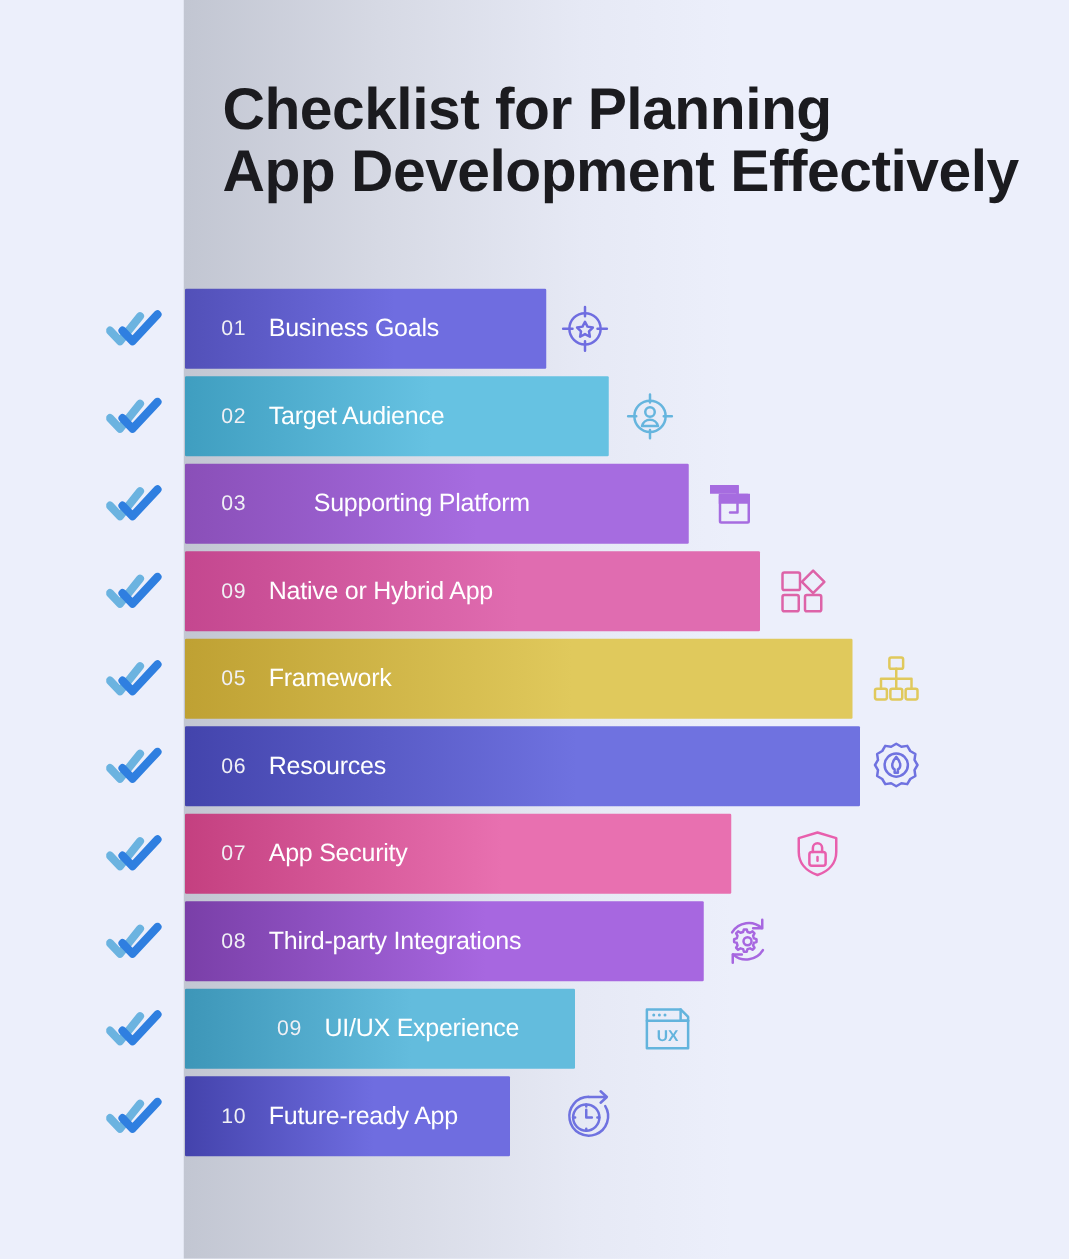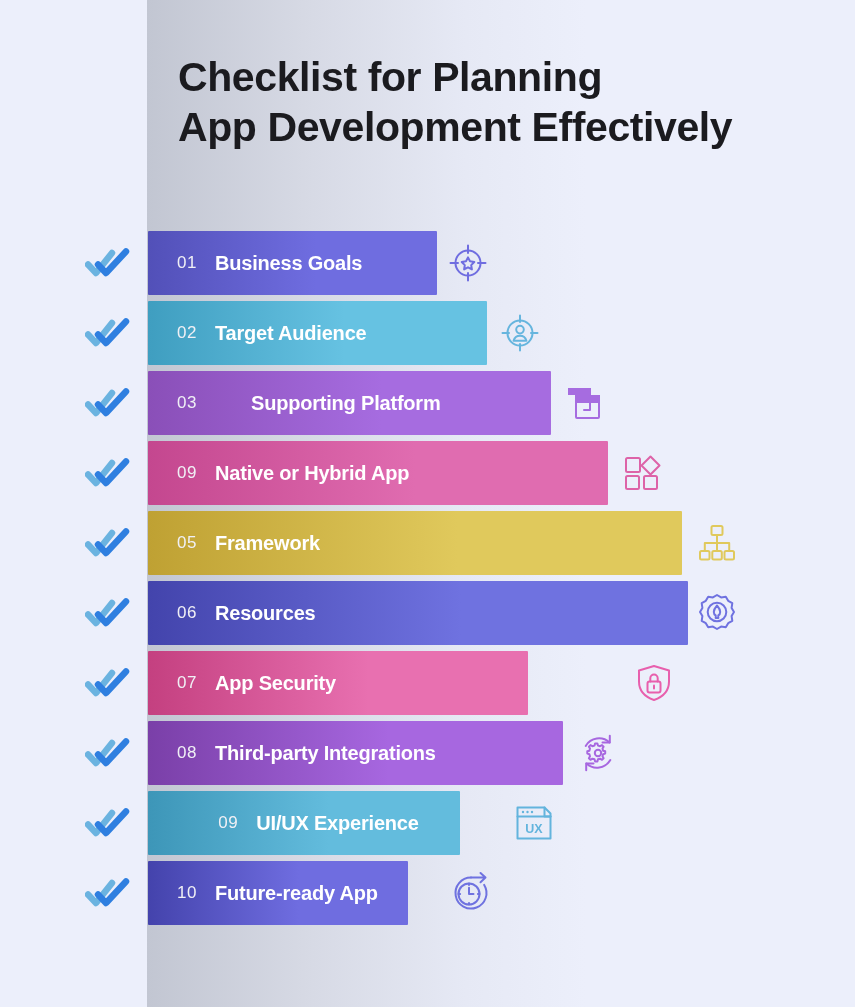--- a/index.html
+++ b/index.html
@@ -16,24 +16,24 @@
   .panel{
     position:absolute;
     left:147px;top:0;
     width:708px;height:1007px;
     background:linear-gradient(to right,#c2c6d2 0%,#d6d9e4 22%,#e6e9f5 45%,#eceffb 62%,#eceffb 100%);
   }
 
   
   .title{
     position:absolute;
-    left:178px;top:52px;
+    left:178px;top:62px;
     width:640px;
     color:#1b1b1f;
-    font-size:41px;
+    font-size:47px;
     font-weight:bold;
     line-height:50px;
     letter-spacing:-0.4px;
   }
   .title .ln{display:block;white-space:nowrap;}
 
   
   .rows{
     position:absolute;
     left:0;top:228px;
@@ -64,21 +64,21 @@
     font-size:17px;
     font-weight:normal;
     letter-spacing:0.5px;
     margin-left:29px;
     width:38px;
     flex:none;
   }
   .bar-label{
     color:#ffffff;
     font-size:20px;
-    font-weight:bold;
+    font-weight:normal;
     letter-spacing:-0.2px;
     white-space:nowrap;
   }
   .icon{
     position:absolute;
     top:50%;
     transform:translateY(-50%);
     width:44px;height:44px;
   }
   .icon svg{display:block;width:44px;height:44px;}
@@ -213,21 +213,21 @@
         </svg>
       </div>
     </div>
     <div class="row">
       <div class="check">
         <svg viewBox="0 0 46 30">
           <path d="M3 16.5 L11 25 L27 5" fill="none" stroke="#6bb3e0" stroke-width="6.5" stroke-linecap="round" stroke-linejoin="round"></path>
           <path d="M13 16.5 L21 25 L41 3.5" fill="none" stroke="#2f7fe0" stroke-width="6.5" stroke-linecap="round" stroke-linejoin="round"></path>
         </svg>
       </div>
-      <div class="bar" style="width: 380px; background: linear-gradient(to right, rgb(196, 64, 128) 0%, rgb(232, 112, 176) 58%, rgb(232, 112, 176) 100%);">
+      <div class="bar" style="width: 437px; background: linear-gradient(to right, rgb(196, 64, 128) 0%, rgb(232, 112, 176) 58%, rgb(232, 112, 176) 100%);">
         <span class="bar-num">07</span>
         <span class="bar-label">App Security</span>
       </div>
       <div class="icon" style="left: 632px;">
         <svg viewBox="0 0 44 44">
           <path d="M22 5 L37 9.5 v11 c0 9-6 15.4-15 18.5 -9-3.1-15-9.5-15-18.5 v-11 Z" stroke="#e85fad" fill="none" stroke-width="2" stroke-linecap="round" stroke-linejoin="round"></path>
           <rect x="15.5" y="20.5" width="13" height="11" rx="2" stroke="#e85fad" fill="none" stroke-width="2" stroke-linecap="round" stroke-linejoin="round"></rect>
           <path d="M18.3 20.5 v-3.2 a3.7 3.7 0 0 1 7.4 0 v3.2" stroke="#e85fad" fill="none" stroke-width="2" stroke-linecap="round" stroke-linejoin="round"></path>
           <path d="M22 24.6 v3" stroke="#e85fad" fill="none" stroke-width="2" stroke-linecap="round" stroke-linejoin="round"></path>
         </svg>

